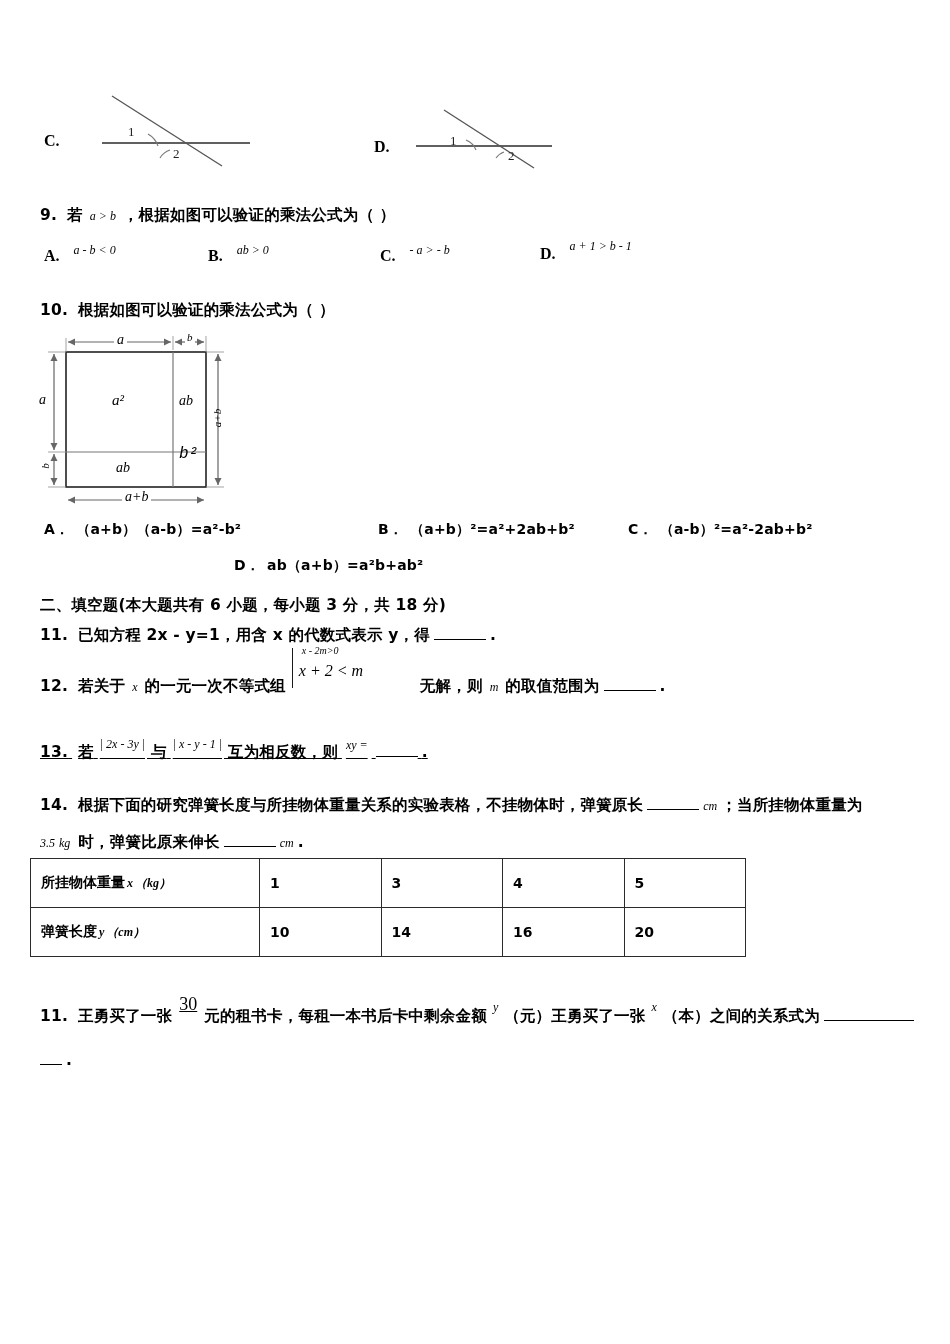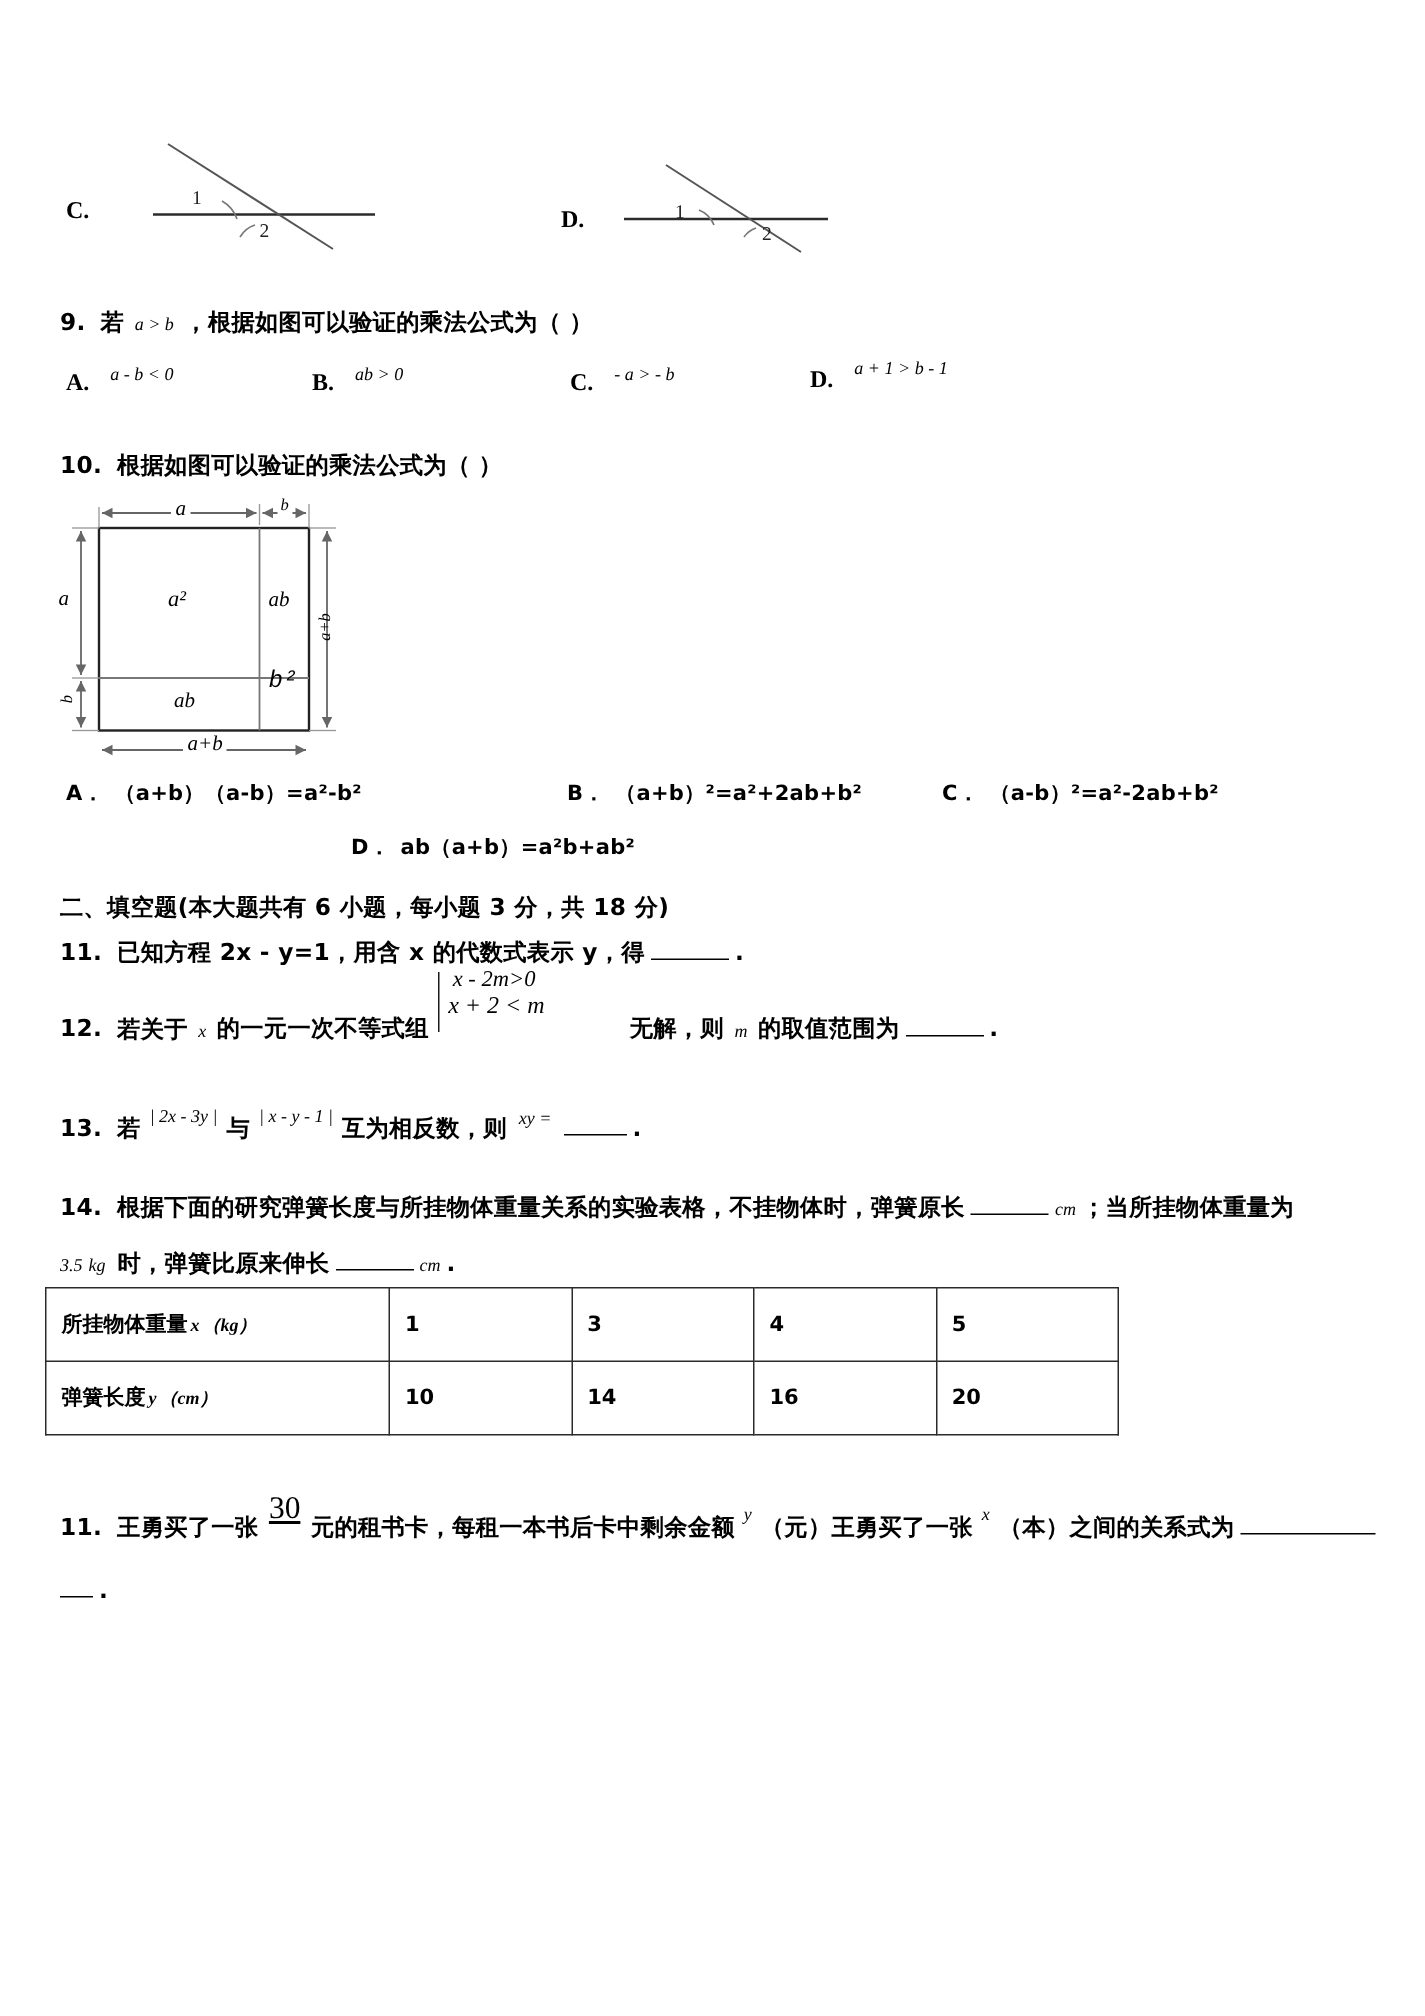--- a/index.html
+++ b/index.html
@@ -241,32 +241,32 @@
   </div>
 
   <div class="abs" style="left:40px; top:672px; white-space:nowrap;">
     <span class="cn">12.</span>
     <span class="cn" style="margin-left:6px;text-align:center;">若关于</span>
     <span class="mathi" style="margin:0 3px;">x</span>
     <span class="cn">的一元一次不等式组</span>
 
     <span class="frac-brace" style="width:122px; height:30px; margin:0 2px;">
       <span class="abs" style="left:0px; top:-24px; width:1.6px; height:40px; background:#1a1a1a;"></span>
-      <span class="abs mathi" style="left:10px; top:-27px; font-size:15px; white-space:nowrap;">x - 2m&gt;0</span>
+      <span class="abs mathi" style="left:10px; top:-27px; font-size:10px; white-space:nowrap;">x - 2m&gt;0</span>
       <span class="abs mathi" style="left:7px; top:-10px; font-size:16px; white-space:nowrap;">x + 2 &lt; m</span>
     </span>
 
     <span class="cn">无解，则</span>
     <span class="mathi" style="margin:0 3px;">m</span>
     <span class="cn">的取值范围为</span>
     <span class="blank b-md"></span>
     <span class="cn">.</span>
   </div>
 
-  <div class="abs" style="left:40px; top:740px; white-space:nowrap;">
+  <div class="abs" style="left:40px; top:740px; white-space:nowrap;text-decoration:underline;">
     <span class="cn">13.</span>
     <span class="cn" style="margin-left:6px;">若</span>
     <span class="mathi" style="position:relative; top:-9px; margin:0 2px;">| 2x - 3y |</span>
     <span class="cn">与</span>
     <span class="mathi" style="position:relative; top:-9px; margin:0 2px;">| x - y - 1 |</span>
     <span class="cn">互为相反数，则</span>
     <span class="mathi" style="position:relative; top:-8px; margin:0 4px;">xy =</span>
     <span class="blank b-sm"></span>
     <span class="cn">.</span>
   </div>
@@ -307,21 +307,21 @@
       <td>14</td>
       <td>16</td>
       <td>20</td>
     </tr>
   </tbody>
     </table>
 
   <div class="abs" style="left:40px; top:1004px; white-space:nowrap;">
     <span class="cn">11.</span>
     <span class="cn" style="margin-left:6px;">王勇买了一张</span>
-    <span class="mathu" style="position:relative; top:-11px; font-size:21px; margin:0 3px;text-decoration:underline;">30</span>
+    <span class="mathu" style="position:relative; top:-11px; font-size:18px; margin:0 3px;text-decoration:underline;">30</span>
     <span class="cn">元的租书卡，每租一本书后卡中剩余金额</span>
     <span class="mathi" style="position:relative; top:-10px; margin:0 2px;">y</span>
     <span class="cn">（元）王勇买了一张</span>
     <span class="mathi" style="position:relative; top:-10px; margin:0 2px;">x</span>
     <span class="cn">（本）之间的关系式为</span>
     <span class="blank b-xl"></span>
   </div>
 
   <div class="abs" style="left:40px; top:1048px; white-space:nowrap;">
     <span class="blank" style="width:22px;"></span>

